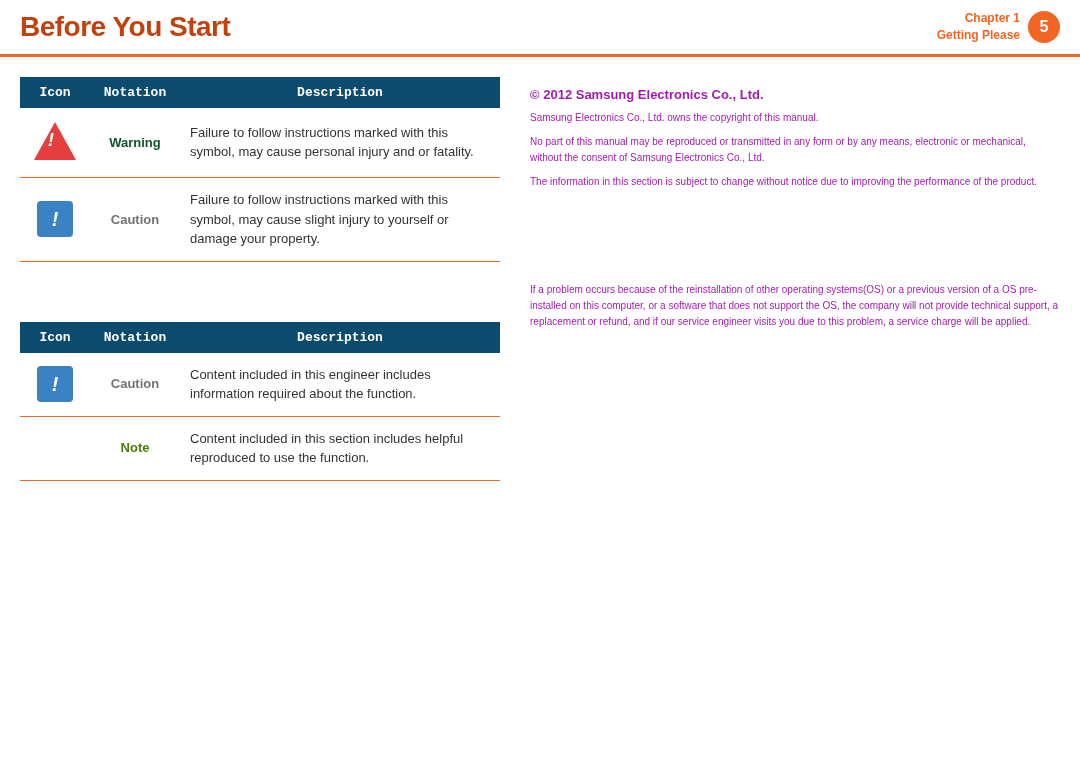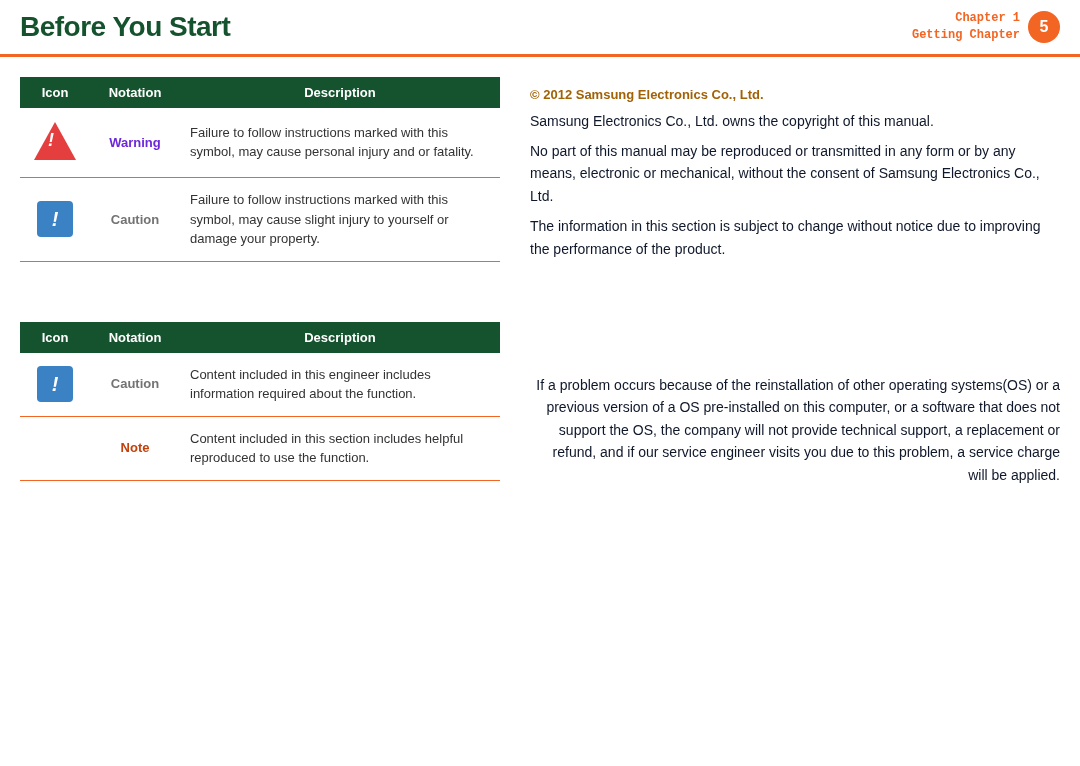--- a/index.html
+++ b/index.html
@@ -19,38 +19,37 @@
       align-items: center;
       justify-content: space-between;
       padding: 10px 20px 10px 20px;
       border-bottom: 3px solid #f26522;
       background: #fff;
     }
 
     .header-title {
       font-size: 28px;
       font-weight: 900;
-      color: #14532d;
+      color: #c2410c;
       letter-spacing: -0.5px;
     }
 
     .header-right {
       display: flex;
       align-items: center;
       gap: 0;
     }
 
     .chapter-info {
       text-align: right;
       color: #f26522;
       font-size: 12px;
       font-weight: bold;
       line-height: 1.4;
       margin-right: 8px;
-      font-family: Liberation Mono, monospace;
     }
 
     .page-number {
       background: #f26522;
       color: white;
       font-weight: bold;
       font-size: 16px;
       width: 32px;
       height: 32px;
       border-radius: 50%;
@@ -81,21 +80,22 @@
 
     
     .notation-table {
       width: 100%;
       border-collapse: collapse;
       margin-bottom: 30px;
       font-size: 13px;
     }
 
     .notation-table thead tr {
-      background: #14532d;
+      background: #0c4a6e;
+      font-family: Liberation Mono, monospace;
     }
 
     .notation-table thead th {
       color: white;
       font-weight: bold;
       padding: 8px 10px;
       text-align: center;
       font-size: 13px;
     }
 
@@ -119,30 +119,30 @@
     }
 
     .notation-table tbody td.icon-cell {
       text-align: center;
       width: 70px;
     }
 
     .notation-table tbody td.notation-cell {
       text-align: center;
       font-weight: bold;
-      color: #6d28d9;
+      color: #14532d;
       width: 90px;
     }
 
     .notation-table tbody td.notation-cell.caution-blue {
       color: #737373;
     }
 
     .notation-table tbody td.notation-cell.note-orange {
-      color: #c2410c;
+      color: #4d7c0f;
     }
 
     
     .icon-warning {
       display: inline-flex;
       align-items: center;
       justify-content: center;
       width: 42px;
       height: 42px;
     }
@@ -180,50 +180,49 @@
       color: white;
       font-weight: 900;
       font-size: 20px;
       font-style: italic;
     }
 
     
     .copyright-text {
       font-weight: bold;
       font-size: 13px;
-      color: #a16207;
+      color: #a21caf;
       margin-bottom: 8px;
     }
 
     .body-text {
-      font-size: 14px;
-      color: #0f172a;
+      font-size: 10px;
+      color: #a21caf;
       line-height: 1.6;
       margin-bottom: 8px;
     }
 
     
     .right-bottom {
-      margin-top: 46px;
-      text-align: right;
+      margin-top: 24px;
     }
 
     .spacer {
       height: 30px;
     }
   </style>
 </head>
 <body>
 
 <div class="header">
   <span class="header-title">Before You Start</span>
   <div class="header-right">
     <div class="chapter-info">
       <div>Chapter 1</div>
-      <div>Getting Chapter</div>
+      <div>Getting Please</div>
     </div>
     <div class="page-number">5</div>
   </div>
 </div>
 
 <div class="main-content">
 
   <div class="left-column">
 
     <table class="notation-table">

